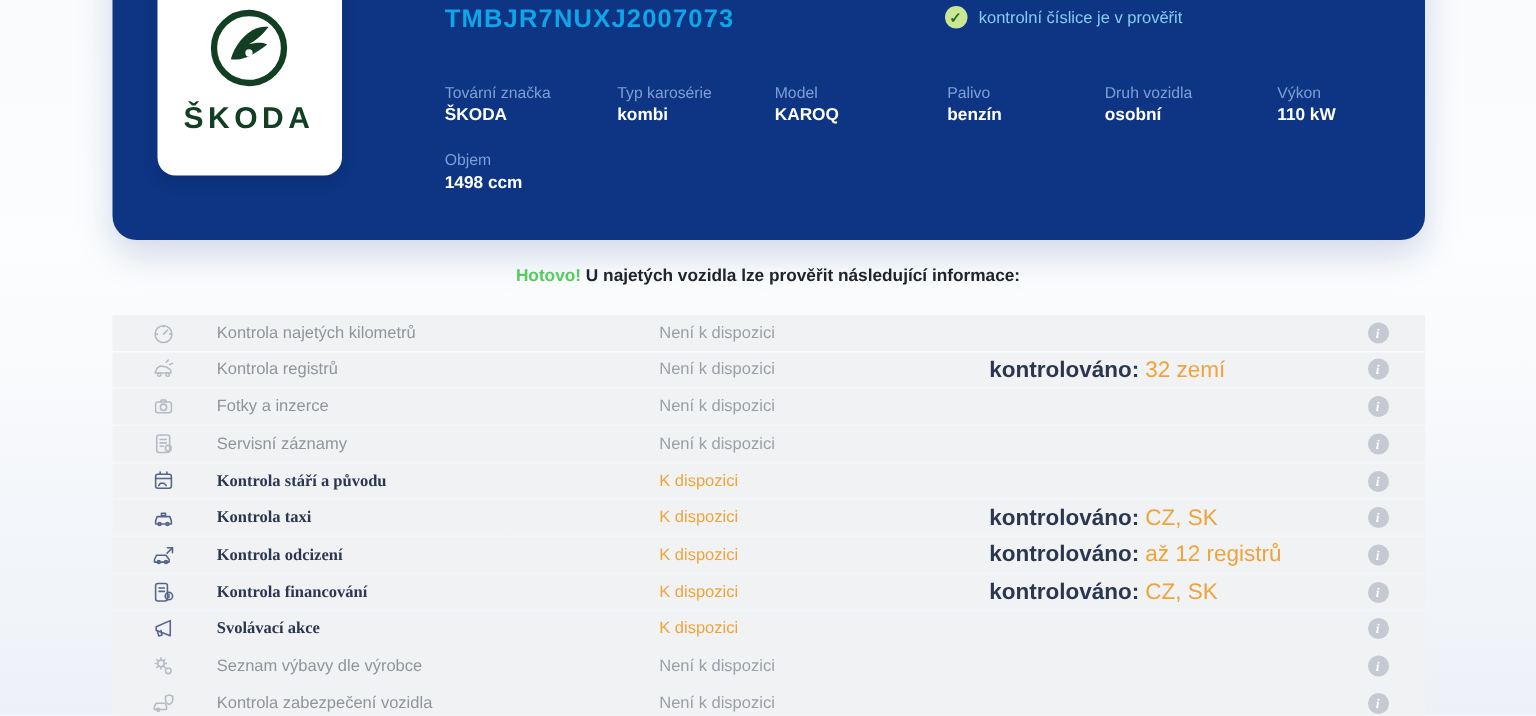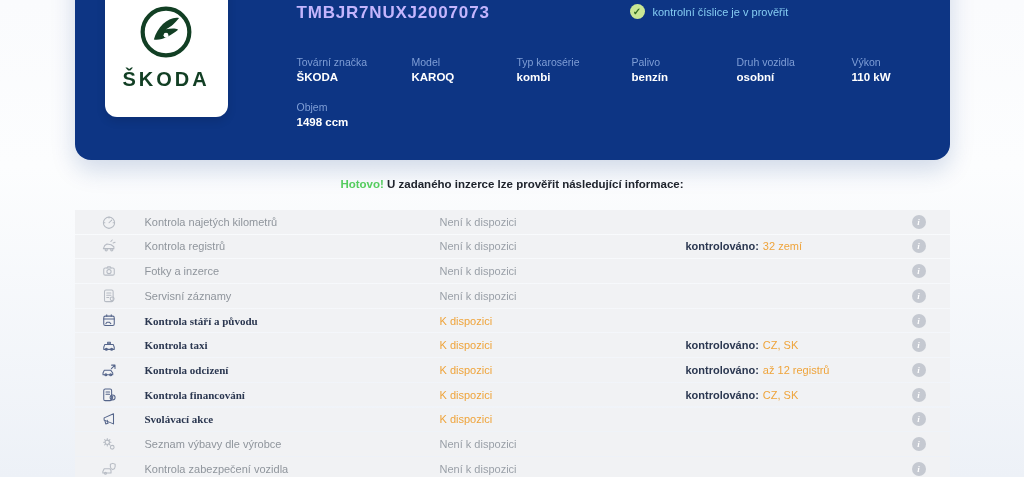--- a/index.html
+++ b/index.html
@@ -27,21 +27,21 @@
     display:flex; flex-direction:column; align-items:center; justify-content:flex-end;
     padding-bottom:26px;
   }
   .logo-mark { width:56px; height:56px; margin-bottom:8px; }
   .logo-word {
     color:#123f24; font-weight:bold; font-size:20px; letter-spacing:3px;
   }
   .panel-body { position:absolute; left:222px; top:47px; right:28px; }
   .vin-row { position:relative; height:22px; }
   .vin {
-    color:#c4b5fd; font-size:17px; font-weight:bold; letter-spacing:0.8px;
+    color:#0ea5e9; font-size:17px; font-weight:bold; letter-spacing:0.8px;
   }
   .check-badge {
     position:absolute; left:333px; top:1px;
     display:flex; align-items:center; gap:8px;
   }
   .check-circle {
     width:15px; height:15px; border-radius:50%;
     background:#c9e794; color:#2f6b1f;
     font-size:10px; font-weight:bold;
     display:flex; align-items:center; justify-content:center;
@@ -76,21 +76,21 @@
   .row-icon { width:18px; height:18px; display:block; }
   .row-icon svg { width:18px; height:18px; display:block; fill:none; stroke-width:1.4; stroke-linecap:round; stroke-linejoin:round; }
   .check-row.avail .row-icon svg { stroke:#55658a; }
   .check-row.unavail .row-icon svg { stroke:#b6bbc3; }
   .row-label { font-size:11px; }
   .check-row.avail .row-label { color:#2b3750; font-weight:bold;font-family:Liberation Serif, serif; }
   .check-row.unavail .row-label { color:#8f959c; }
   .row-status { font-size:11px; }
   .check-row.avail .row-status { color:#efa43b; }
   .check-row.unavail .row-status { color:#9aa0a8; }
-  .row-checked { font-size:11px;margin-left:26px; }
+  .row-checked { font-size:15px; }
   .row-checked .chk-label { color:#2b3750; font-weight:bold; }
   .row-checked .chk-value { color:#efa43b; margin-left:4px; }
   .info-btn {
     width:14px; height:14px; border-radius:50%;
     background:#c5c9d1; color:#ffffff;
     font-size:9px; font-weight:bold; font-style:italic;
     display:flex; align-items:center; justify-content:center;
     justify-self:end; margin-right:14px;
     border:none; cursor:pointer;
     font-family:"Liberation Serif", serif;
@@ -119,28 +119,28 @@
           <span class="check-text">kontrolní číslice je v prověřit</span>
         </div>
       </div>
 
       <div class="fields">
         <div>
           <div class="field-label">Tovární značka</div>
           <div class="field-value">ŠKODA</div>
         </div>
         <div>
+          <div class="field-label">Typ karosérie</div>
+          <div class="field-value">kombi</div>
+        </div>
+        <div>
           <div class="field-label">Model</div>
           <div class="field-value">KAROQ</div>
         </div>
         <div>
-          <div class="field-label">Typ karosérie</div>
-          <div class="field-value">kombi</div>
-        </div>
-        <div>
           <div class="field-label">Palivo</div>
           <div class="field-value">benzín</div>
         </div>
         <div>
           <div class="field-label">Druh vozidla</div>
           <div class="field-value">osobní</div>
         </div>
         <div>
           <div class="field-label">Výkon</div>
           <div class="field-value">110 kW</div>
@@ -148,21 +148,21 @@
         <div>
           <div class="field-label">Objem</div>
           <div class="field-value">1498 ccm</div>
         </div>
       </div>
     </div>
   </section>
 
   <p class="done-line">
     <span class="done-prefix">Hotovo!</span>
-    <span>U zadaného inzerce lze prověřit následující informace:</span>
+    <span>U najetých vozidla lze prověřit následující informace:</span>
   </p>
 
   <div class="rows" id="rows">
       <div class="check-row unavail">
         <span class="row-icon">
           <svg viewBox="0 0 24 24">
             <circle cx="12" cy="13" r="7.5"></circle>
             <path d="M12 13l3.6-3.6"></path>
             <path d="M6.5 13H5.4M12 6.5V5.4M17.5 13h1.1"></path>
           </svg>

